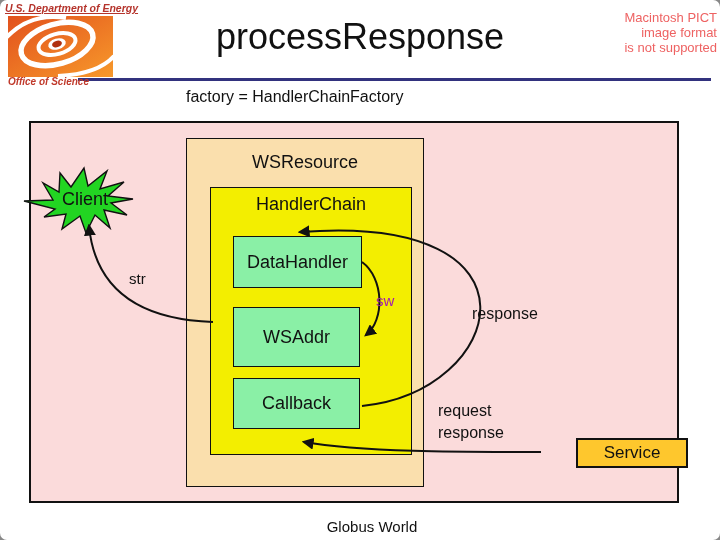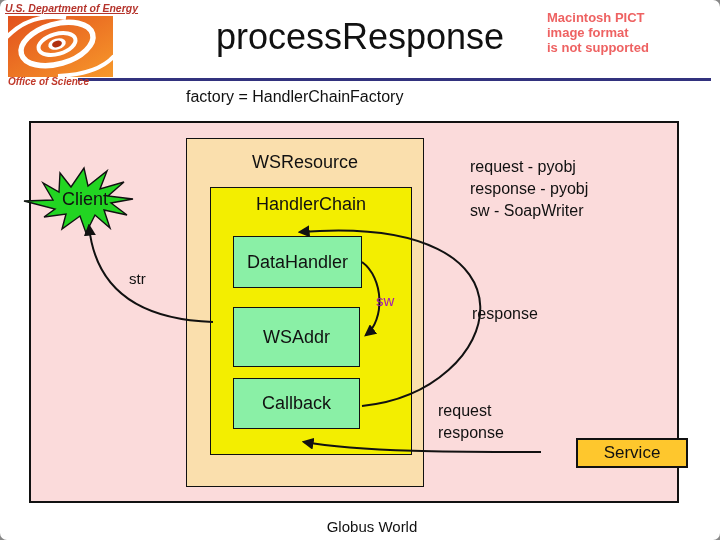--- a/index.html
+++ b/index.html
@@ -9,21 +9,21 @@
   }
   .abs{position:absolute;}
 
   
   .agency{left:5px;top:2px;font-size:10.5px;font-weight:bold;font-style:italic;
     color:#B5342C;text-decoration:underline;z-index:6;}
   .office{left:8px;top:76px;font-size:10px;font-weight:bold;font-style:italic;
     color:#C03A2C;z-index:7;}
   .rule{left:78px;top:78px;width:633px;height:3px;background:#32327E;z-index:5;}
   .title{left:0;top:16px;width:720px;text-align:center;font-size:36px;color:#111;z-index:6;}
-  .pict{right:3px;top:10px;width:170px;text-align:left;font-size:13px;font-weight:bold;
+  .pict{right:3px;top:10px;width:170px;text-align:right;font-size:13px;font-weight:normal;
     line-height:15px;color:#EE6262;z-index:6;}
   .subtitle{left:186px;top:88px;font-size:16px;color:#111;z-index:6;}
 
   
   .pinkbox{left:29px;top:121px;width:650px;height:382px;background:#FBDBDB;
     border:2px solid #111;box-sizing:border-box;z-index:1;}
   .tanbox{left:186px;top:138px;width:238px;height:349px;background:#FADFAD;
     border:1.5px solid #111;box-sizing:border-box;z-index:2;text-align:center;}
   .tanbox .boxlabel{margin-top:13px;font-size:18px;color:#111;}
   .yellowbox{left:210px;top:187px;width:202px;height:268px;background:#F3EE00;
@@ -125,25 +125,20 @@
 
     <path d="M 362,406 C 505,392 555,212 300,232" fill="none" stroke="#111" stroke-width="2" marker-end="url(#arw)"></path>
 
     <path d="M 362,262 C 384,278 385,320 366,335" fill="none" stroke="#111" stroke-width="2" marker-end="url(#arw)"></path>
 
     <path d="M 541,452 C 460,452 360,452 304,442" fill="none" stroke="#111" stroke-width="2" marker-end="url(#arw)"></path>
   </svg>
 
   <div class="abs clientlabel">Client</div>
 
-  <div class="abs legend">
-    <div>request - pyobj</div>
-    <div>response - pyobj</div>
-    <div>sw - SoapWriter</div>
-  </div>
 
   <div class="abs resp">response</div>
 
   <div class="abs reqresp">
     <div>request</div>
     <div>response</div>
   </div>
 
   <div class="abs strlbl">str</div>
   <div class="abs swlbl">sw</div>

